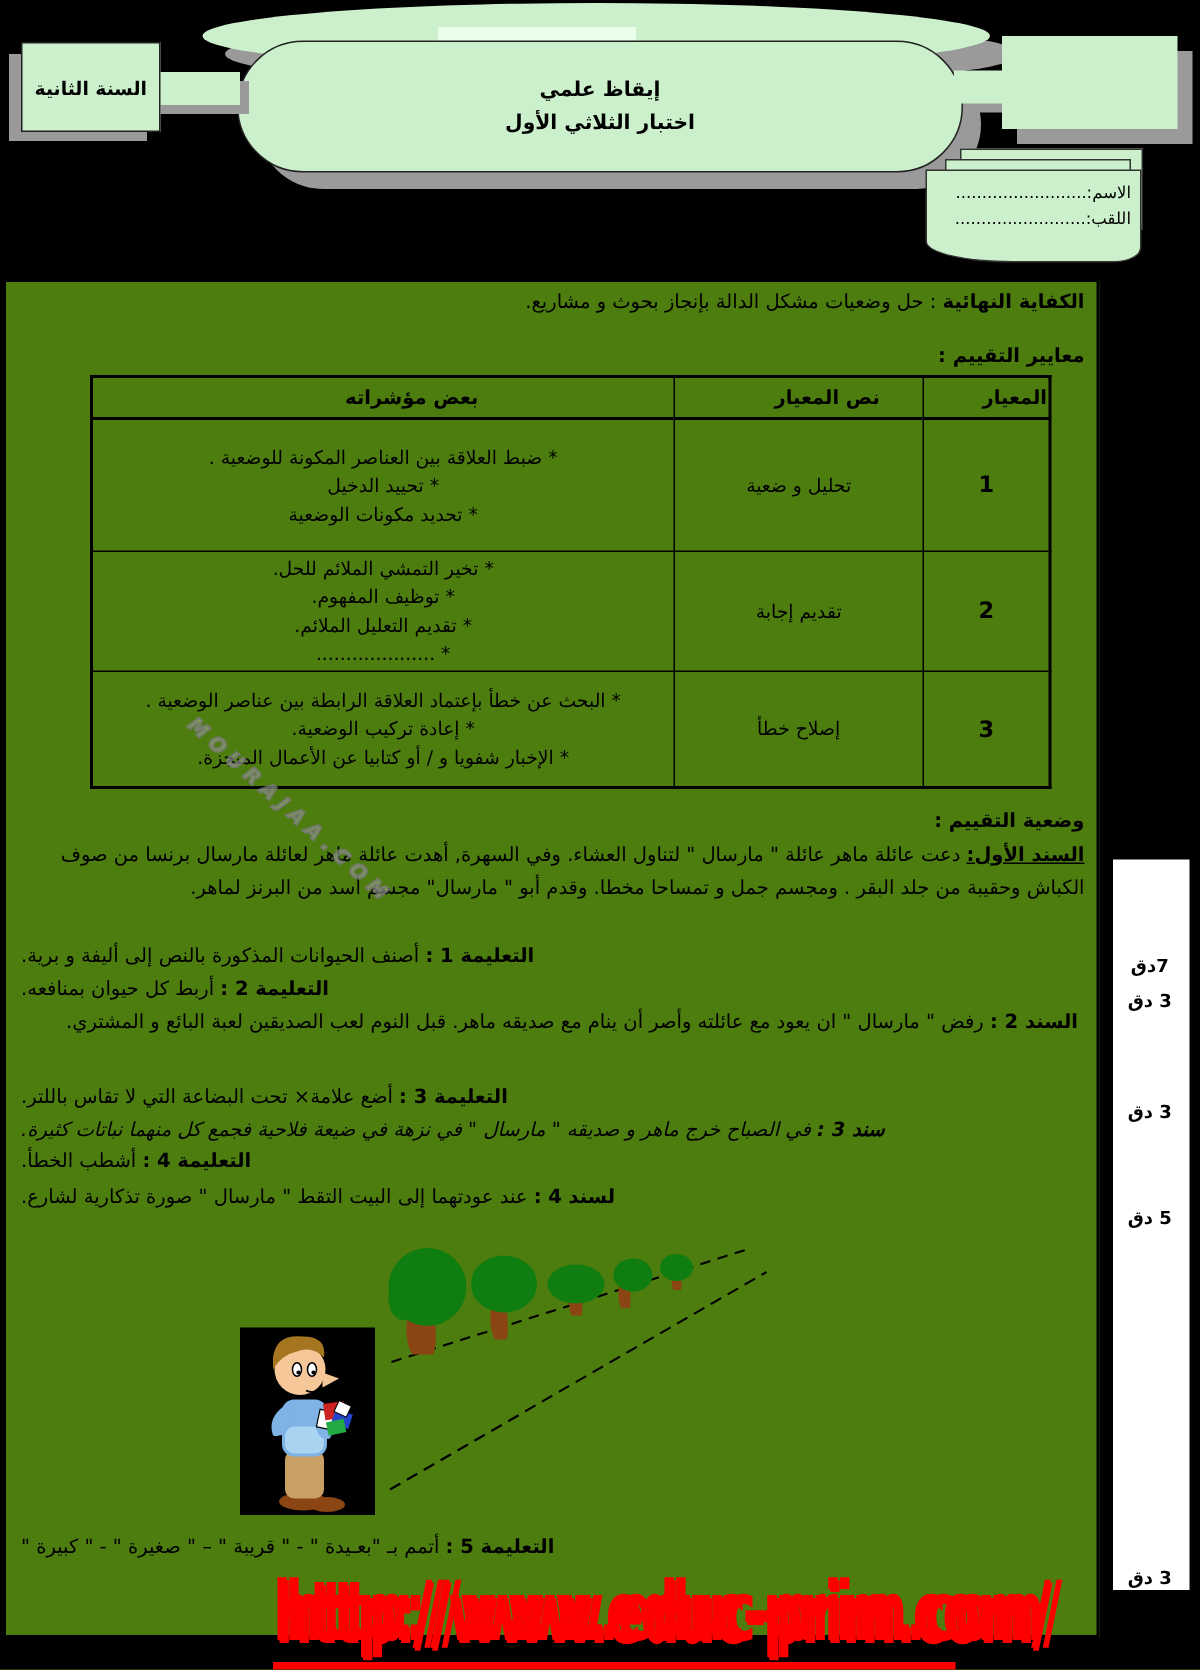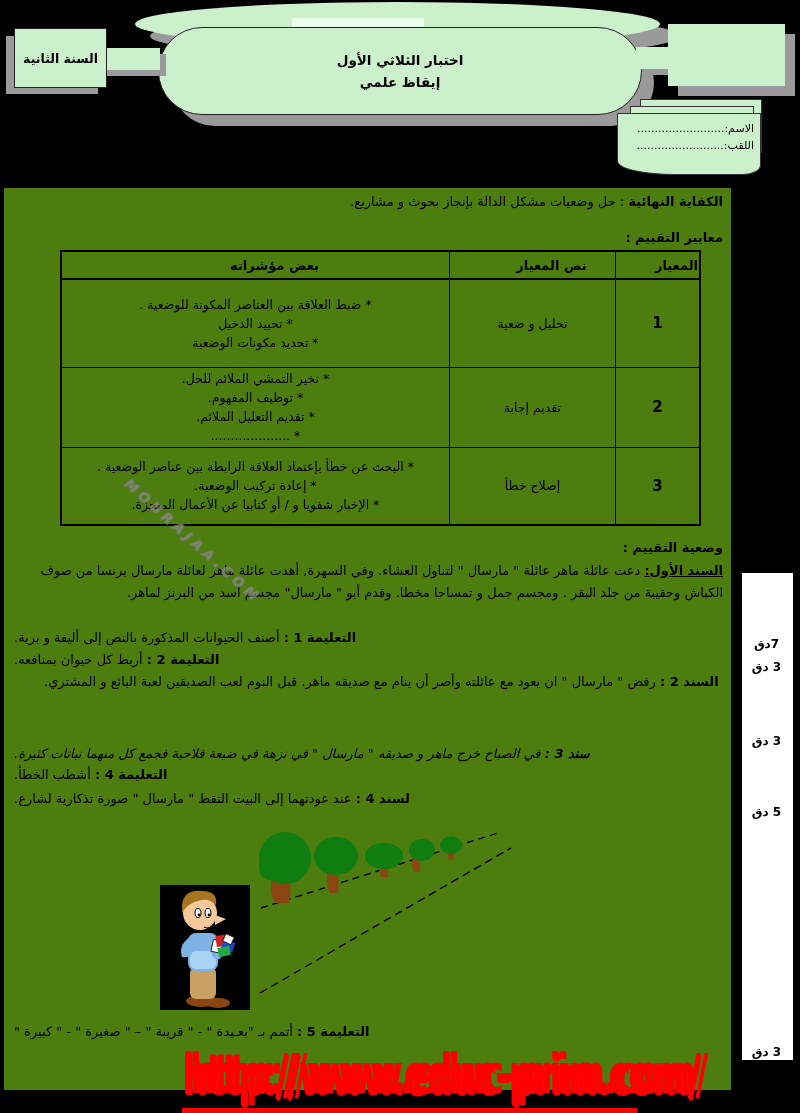--- a/index.html
+++ b/index.html
@@ -101,22 +101,22 @@
 </style>
 </head>
 <body>
 
 <div class="abs ellipse-shadow"></div>
 <div class="abs ellipse-top"></div>
 <div class="abs top-highlight"></div>
 
 <div class="abs stadium-shadow"></div>
 <div class="abs stadium">
+  <div>إيقاظ علمي</div>
   <div>اختبار الثلاثي الأول</div>
-  <div>إيقاظ علمي</div>
 </div>
 
 <div class="abs year-box-shadow"></div>
 <div class="abs conn-shadow-l"></div>
 <div class="abs conn-l"></div>
 <div class="abs year-box">
   <span>السنة الثانية</span>
 </div>
 
 <div class="abs conn-shadow-r"></div>
@@ -191,20 +191,23 @@
   </div>
 
   <div class="abs line t1">
     <span class="b">التعليمة 1 :</span><span> أصنف الحيوانات المذكورة بالنص إلى أليفة و برية.</span>
   </div>
   <div class="abs line t2">
     <span class="b">التعليمة 2 :</span><span> أربط كل حيوان بمنافعه.</span>
   </div>
   <div class="abs line s2">
     <span class="b">السند 2 :</span><span> رفض " مارسال " ان يعود مع عائلته وأصر أن ينام مع صديقه ماهر. قبل النوم لعب الصديقين لعبة البائع و المشتري.</span>
+  </div>
+  <div class="abs line t3">
+    <span class="b">التعليمة 3 :</span><span> أضع علامة× تحت البضاعة التي لا تقاس باللتر.</span>
   </div>
   <div class="abs line s3">
     <span class="b">سند 3 :</span><span> في الصباح خرج ماهر و صديقه " مارسال " في نزهة في ضيعة فلاحية فجمع كل منهما نباتات كثيرة.</span>
   </div>
   <div class="abs line t4">
     <span class="b">التعليمة 4 :</span><span> أشطب الخطأ.</span>
   </div>
   <div class="abs line s4">
     <span class="b">لسند 4 :</span><span> عند عودتهما إلى البيت التقط " مارسال " صورة تذكارية  لشارع.</span>
   </div>

